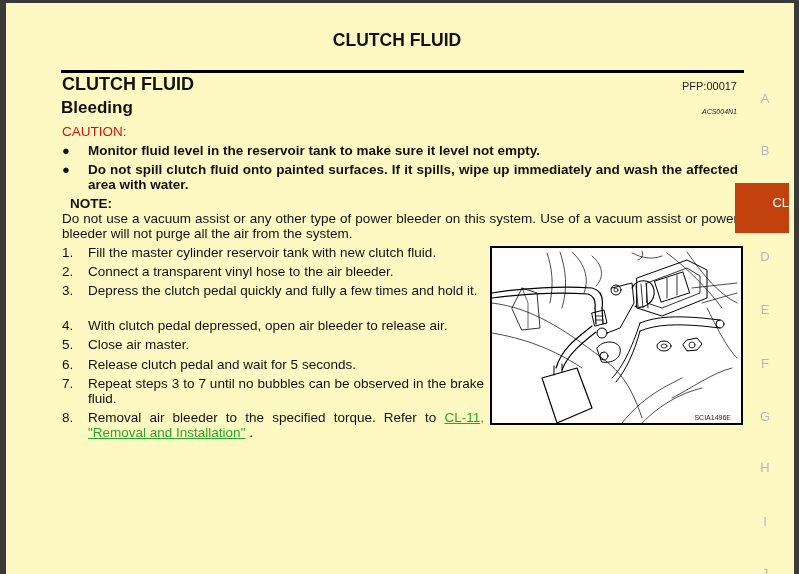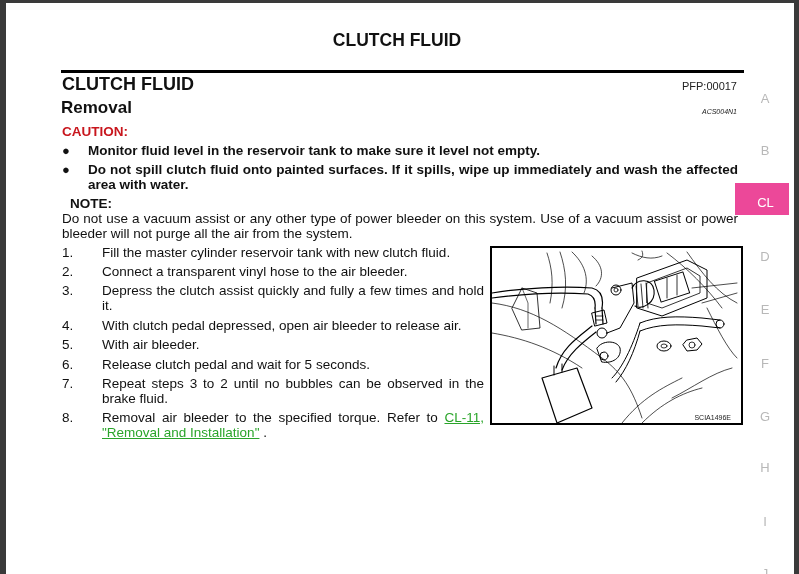--- a/index.html
+++ b/index.html
@@ -5,21 +5,21 @@
     html, body { margin: 0; padding: 0; }
     body {
       width: 799px; height: 574px; overflow: hidden;
       background: #3a3a3a;
       font-family: "Liberation Sans", sans-serif;
       position: relative;
     }
     .page {
       position: absolute; left: 6px; top: 3px;
       width: 788px; height: 571px;
-      background: #ffffff;
+      background: #fef9c3;
       overflow: hidden;
     }
     .page-title {
       position: absolute; left: 0; width: 788px; top: 27px;
       text-align: center; font-weight: bold; font-size: 17.5px; color: #111;
       margin-left: -3px;
     }
     .rule {
       position: absolute; left: 55px; top: 67px; width: 683px; height: 3px;
       background: #000;
@@ -35,21 +35,21 @@
     .subsec {
       position: absolute; left: 55px; top: 95px;
       font-weight: bold; font-size: 17px; color: #111;
     }
     .acs {
       position: absolute; right: 57px; top: 105px;
       font-size: 7px; font-style: italic; color: #222;
     }
     .caution-label {
       position: absolute; left: 56px; top: 121px;
-      font-weight: bold; font-size: 13.5px; color: #c8161d;
+      font-weight: normal; font-size: 13.5px; color: #c8161d;
     }
     .bullet {
       position: absolute; left: 56px; width: 676px;
       font-weight: bold; font-size: 13.5px; color: #111; line-height: 15px;
     }
     .bullet .dot {
       position: absolute; left: 0; top: 0; font-size: 13px;
     }
     .bullet .txt {
       display: block; margin-left: 26px; text-align: justify;
@@ -60,54 +60,54 @@
     }
     .note-text {
       position: absolute; left: 56px; top: 208px; width: 676px;
       font-size: 13.5px; color: #111; line-height: 15px; text-align: justify;
     }
     .step {
       position: absolute; left: 56px; width: 422px;
       font-size: 13.5px; color: #111; line-height: 15px;
     }
     .step .num { position: absolute; left: 0; top: 0; }
-    .step .txt { display: block; margin-left: 40px; text-align: justify; }
+    .step .txt { display: block; margin-left: 26px; text-align: justify; }
     .step .link { color: #2aa52a; text-decoration: underline; }
     .figure {
       position: absolute; left: 484px; top: 243px;
       width: 249px; height: 175px;
       border: 2px solid #000; background: #fff;
       overflow: hidden;
     }
     .figure svg { position: absolute; left: 0; top: 0; }
     .fig-id {
       position: absolute; right: 10px; bottom: 2px;
       font-size: 7px; color: #222;
     }
     .tab {
       position: absolute; left: 742px; width: 46px;
       text-align: center; font-size: 13px; color: #b8b8b8;
     }
     .tab.active {
-      background: #ec4899; color: #fff; text-align: center;
-      padding-left: 7px; width: 47px; height: 32px; line-height: 40px;
+      background: #c2410c; color: #fff; text-align: right;
+      padding-left: 7px; width: 47px; height: 50px; line-height: 40px;
       left: 735px;
     }
   </style>
 </head>
 <body>
 
 <div class="page">
 
   <div class="page-title">CLUTCH FLUID</div>
 
   <div class="rule"></div>
   <div class="sec-title">CLUTCH FLUID</div>
   <div class="pfp">PFP:00017</div>
-  <div class="subsec">Removal</div>
+  <div class="subsec">Bleeding</div>
   <div class="acs">ACS004N1</div>
 
   <div class="caution-label">CAUTION:</div>
 
   <div class="bullet" style="top:140px;">
     <span class="dot">●</span>
     <span class="txt">Monitor fluid level in the reservoir tank to make sure it level not empty.</span>
   </div>
   <div class="bullet" style="top:159px;">
     <span class="dot">●</span>
@@ -120,37 +120,37 @@
   <div class="step" style="top:242px;">
     <span class="num">1.</span>
     <span class="txt">Fill the master cylinder reservoir tank with new clutch fluid.</span>
   </div>
   <div class="step" style="top:261px;">
     <span class="num">2.</span>
     <span class="txt">Connect a transparent vinyl hose to the air bleeder.</span>
   </div>
   <div class="step" style="top:280px;">
     <span class="num">3.</span>
-    <span class="txt">Depress the clutch assist quickly and fully a few times and hold it.</span>
+    <span class="txt">Depress the clutch pedal quickly and fully a few times and hold it.</span>
   </div>
   <div class="step" style="top:315px;">
     <span class="num">4.</span>
     <span class="txt">With clutch pedal depressed, open air bleeder to release air.</span>
   </div>
   <div class="step" style="top:334px;">
     <span class="num">5.</span>
-    <span class="txt">With air bleeder.</span>
+    <span class="txt">Close air master.</span>
   </div>
   <div class="step" style="top:354px;">
     <span class="num">6.</span>
     <span class="txt">Release clutch pedal and wait for 5 seconds.</span>
   </div>
   <div class="step" style="top:373px;">
     <span class="num">7.</span>
-    <span class="txt">Repeat steps 3 to 2 until no bubbles can be observed in the brake fluid.</span>
+    <span class="txt">Repeat steps 3 to 7 until no bubbles can be observed in the brake fluid.</span>
   </div>
   <div class="step" style="top:407px;">
     <span class="num">8.</span>
     <span class="txt"><span>Removal air bleeder to the specified torque. Refer to </span><a class="link">CL-11, "Removal and Installation"</a><span> .</span></span>
   </div>
 
   <div class="figure">
     <svg width="249" height="175" viewBox="0 0 249 175" fill="none" stroke="#000" stroke-width="1" stroke-linejoin="round" stroke-linecap="round">
 
       <path d="M55 5 C60 20 62 35 58 55" stroke-width="0.7"></path>

